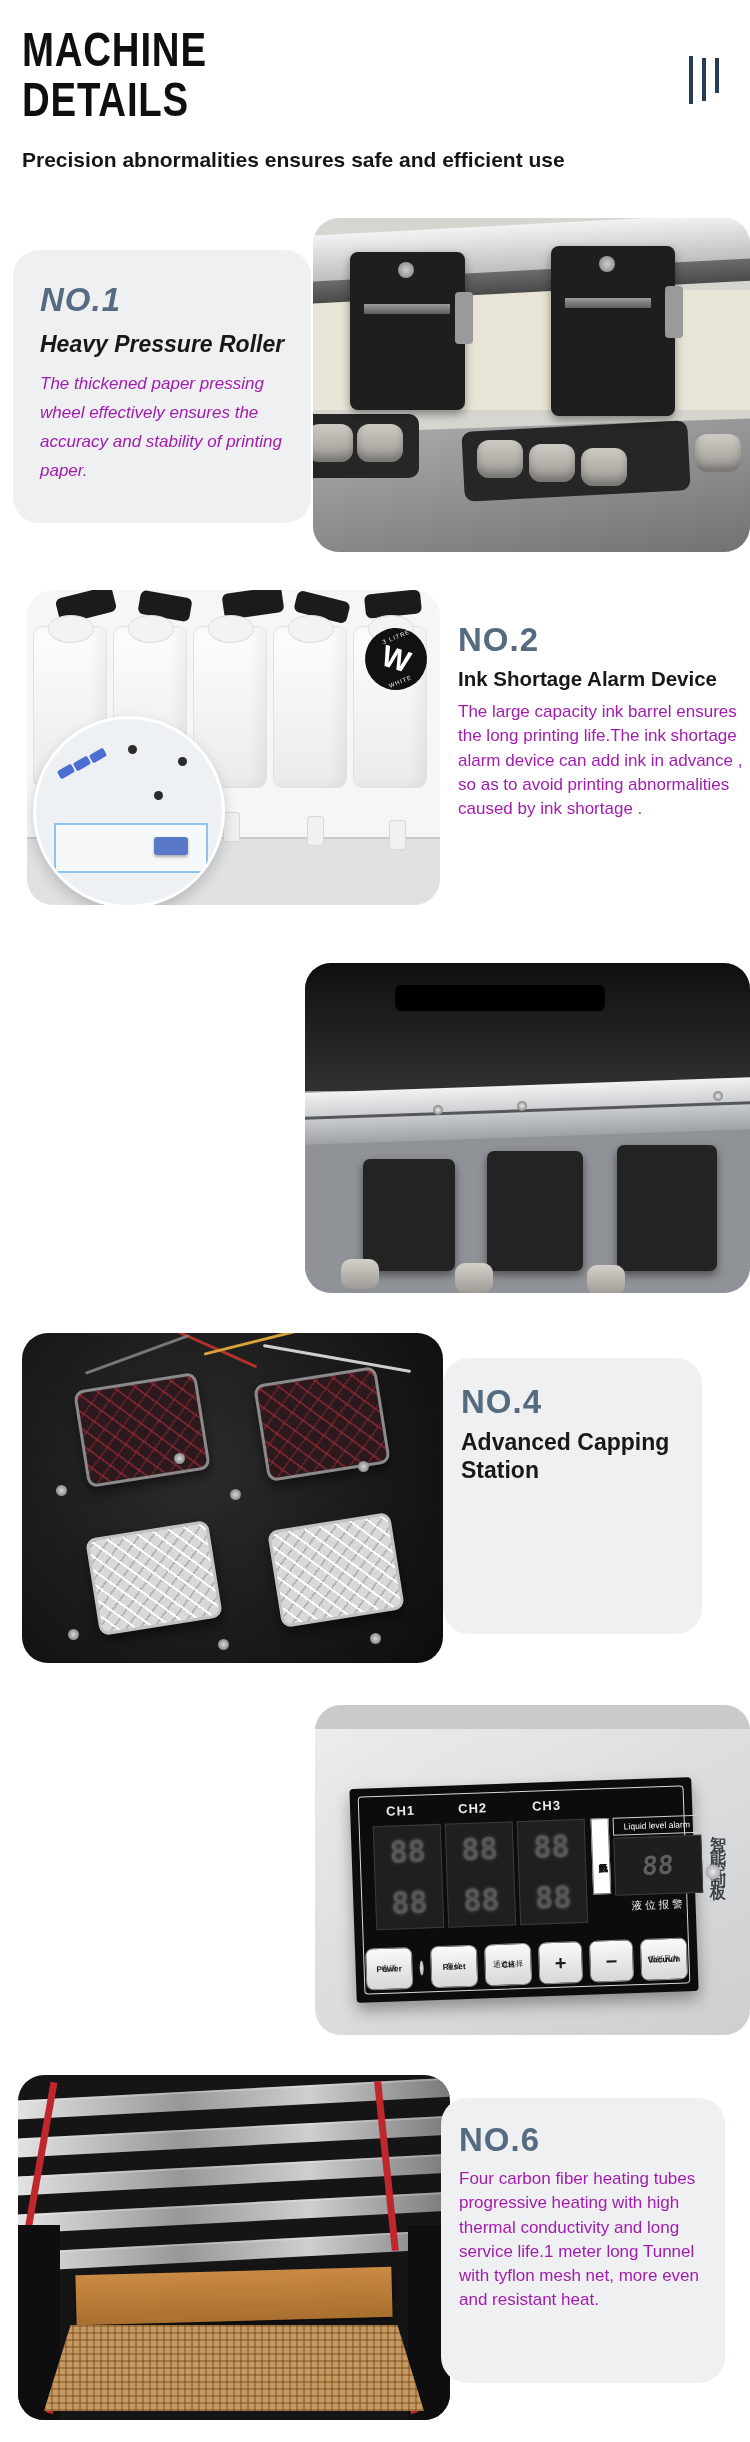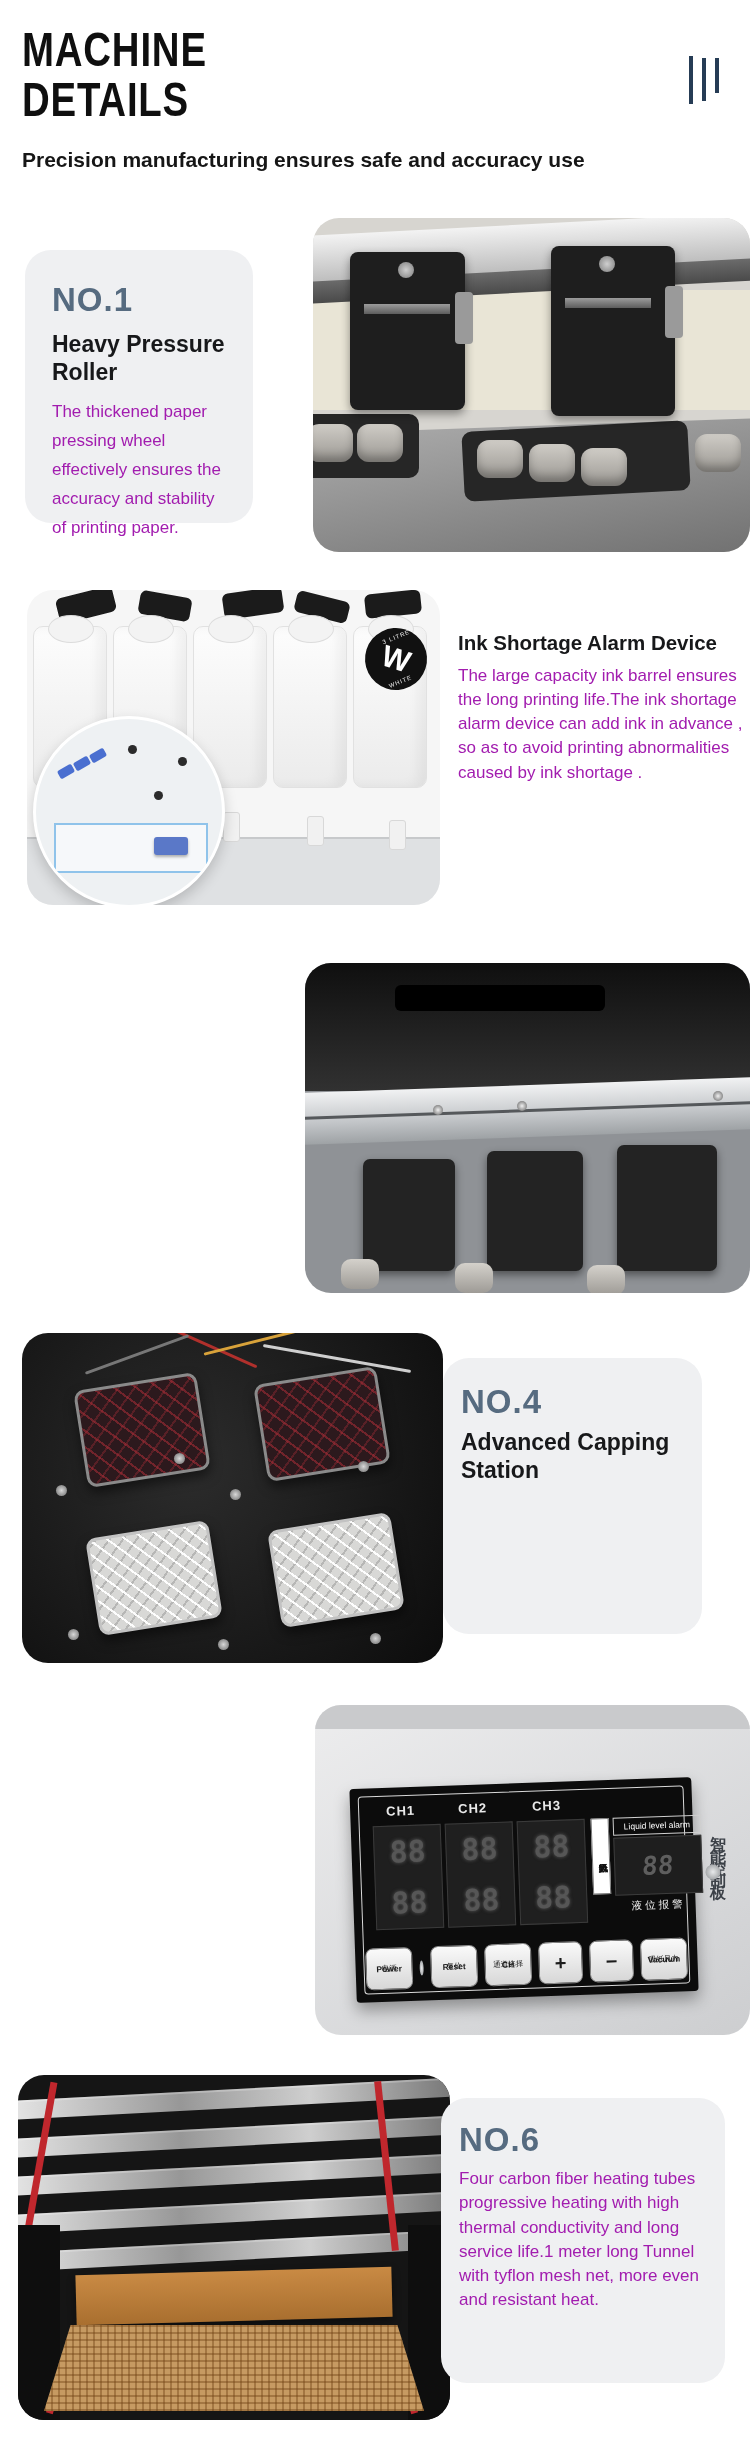--- a/index.html
+++ b/index.html
@@ -12,21 +12,21 @@
   .title-1{top:26px;} .title-2{top:76px;}
   .subtitle{position:absolute;left:22px;top:148px;font-size:21px;font-weight:700;color:#161616;}
   .lines-icon{position:absolute;left:689px;top:56px;display:flex;gap:9px;align-items:flex-start;}
   .lines-icon i{display:block;width:4px;background:#263c55;}
   .lines-icon i:nth-child(1){height:48px;}
   .lines-icon i:nth-child(2){height:43px;margin-top:2px;}
   .lines-icon i:nth-child(3){height:35px;margin-top:2px;}
 
   
   .card{position:absolute;background:#eff0f2;border-radius:26px;box-sizing:border-box;padding:32px 22px 0 27px;}
-  .s1-card{left:25px;top:250px;width:228px;height:273px;}
+  .s1-card{left:13px;top:250px;width:298px;height:273px;font-style:italic;}
   .s3-card{left:25px;top:990px;width:282px;height:275px;}
   .s5-card{left:25px;top:1730px;width:282px;height:262px;}
   .s4-card{left:443px;top:1358px;width:259px;height:276px;padding:26px 16px 0 18px;}
   .s6-card{left:441px;top:2098px;width:284px;height:285px;padding:24px 14px 0 18px;}
   .s2-text{position:absolute;left:458px;top:622px;width:292px;}
   .no{font-size:33px;font-weight:700;color:#566b80;letter-spacing:1px;line-height:1.1;}
   .sec-title{font-size:23px;font-weight:700;color:#17181a;margin-top:12px;line-height:1.22;}
   .sec-body{font-size:17px;color:#a21caf;margin-top:12px;line-height:1.7;}
   .tight .sec-title{margin-top:8px;}
   .tight .sec-body{line-height:1.42;margin-top:9px;font-size:17px;}
@@ -138,21 +138,21 @@
 
 <div class="page">
 
   <div class="title-line title-1">MACHINE</div>
   <div class="title-line title-2">DETAILS</div>
   <div class="lines-icon">
       <i></i>
       <i></i>
       <i></i>
     </div>
-  <div class="subtitle">Precision manufacturing ensures safe and accuracy use</div>
+  <div class="subtitle">Precision abnormalities ensures safe and efficient use</div>
 
   <div class="photo s1-photo">
     <div class="p1-paper"></div>
     <div class="p1-base"></div>
     <div class="p1-topbar"></div>
     <div class="p1-darkstrip"></div>
     <div class="p1-holder" style="left:-14px;top:196px;width:120px;height:64px;"></div>
     <div class="p1-holder" style="left:150px;top:208px;width:226px;height:70px;transform:rotate(-3deg);"></div>
     <div class="p1-roller" style="left:-6px;top:206px;"></div>
     <div class="p1-roller" style="left:44px;top:206px;"></div>
@@ -212,20 +212,21 @@
       <span class="chip" style="left:38px;top:40px;transform:rotate(-30deg);"></span>
       <span class="chip" style="left:54px;top:32px;transform:rotate(-30deg);"></span>
       <span class="dot" style="left:92px;top:26px;"></span>
       <span class="dot" style="left:142px;top:38px;"></span>
       <span class="dot" style="left:118px;top:72px;"></span>
       <span class="frame"></span>
       <span class="dev"></span>
     </div>
   </div>
   <div class="s2-text tight">
+    <div class="no">NO.2</div>
     <div class="sec-title">Ink Shortage Alarm Device</div>
     <div class="sec-body">The large capacity ink barrel ensures the long printing life.The ink shortage alarm device can add ink in advance , so as to avoid printing abnormalities caused by ink shortage .</div>
   </div>
 
   <div class="photo s3-photo">
     <div class="p3-top"></div>
     <div class="p3-vent"></div>
     <div class="p3-rail"></div>
     <div class="p3-railline"></div>
     <span class="p3-screw" style="left:128px;top:142px;"></span>

